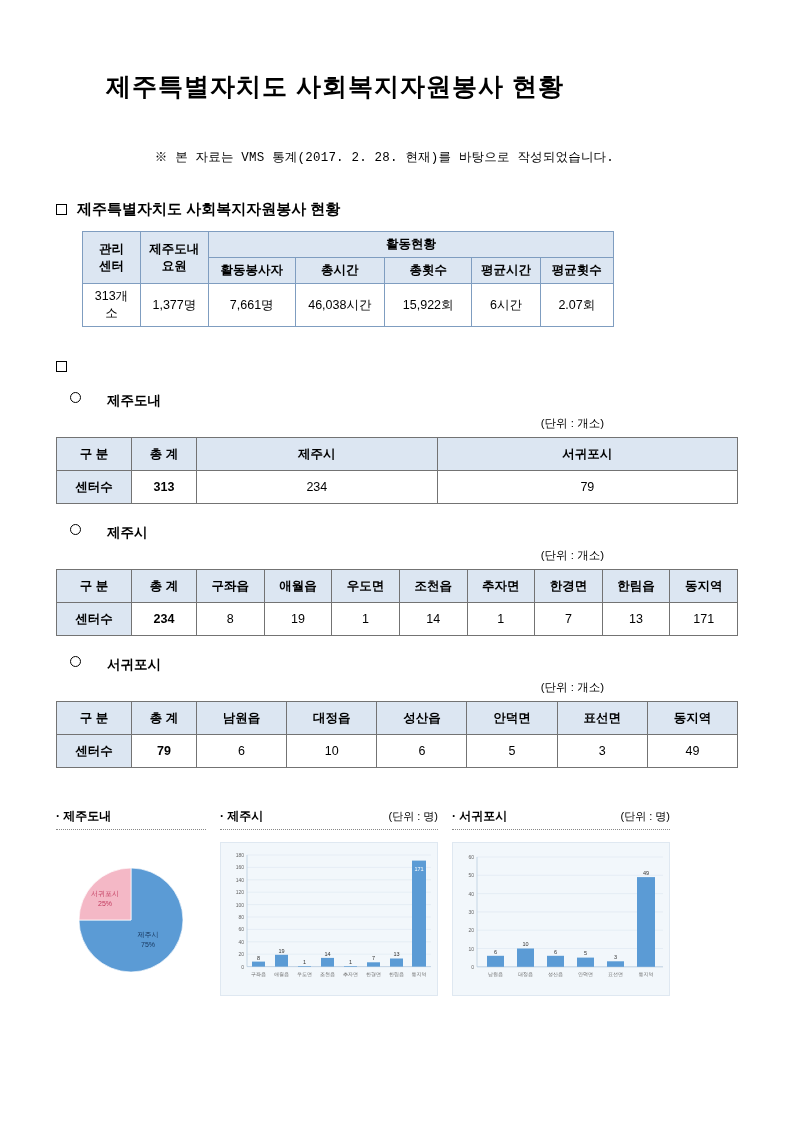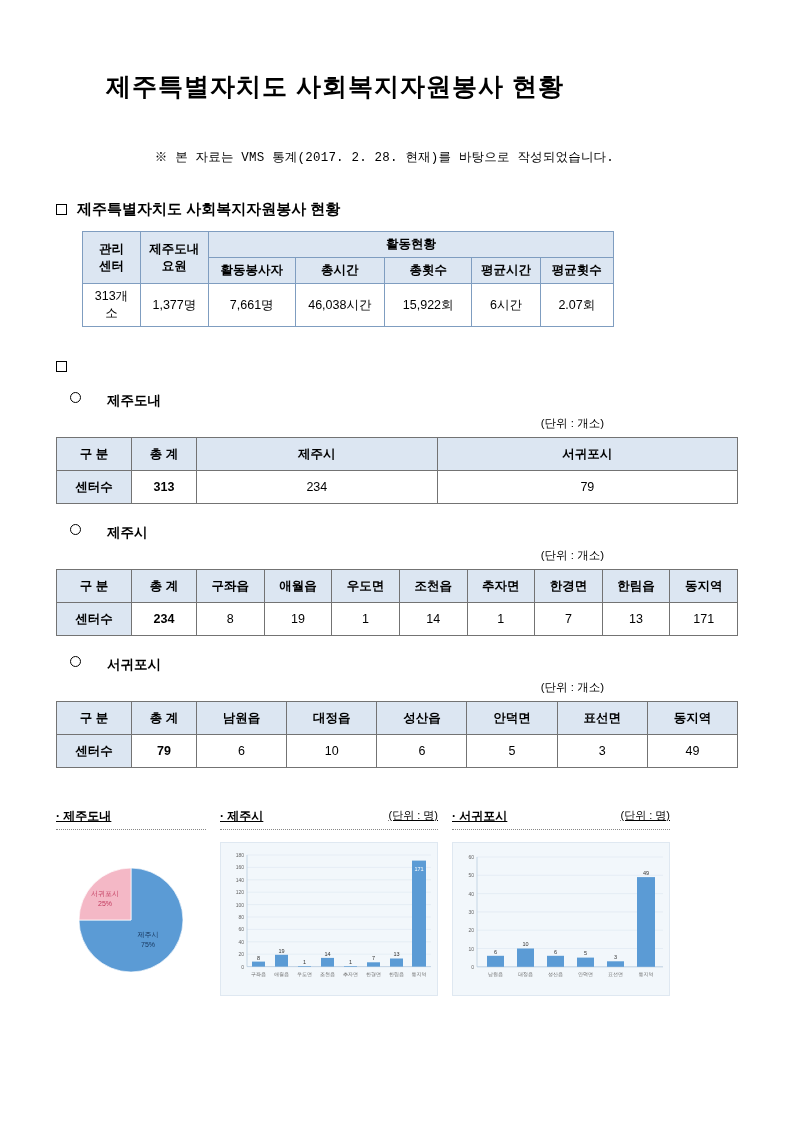--- a/index.html
+++ b/index.html
@@ -86,22 +86,21 @@
     align-items:flex-start;
   }
   .chart-box { width:218px; }
   .chart-cap {
     font-size:12px;
     font-weight:bold;
     border-bottom:1px dotted #888;
     padding-bottom:4px;
     display:flex;
     justify-content:space-between;
-    align-items:flex-start;
-    text-decoration:underline;
+    align-items:center;
   }
   .chart-cap .u { font-weight:normal; font-size:11px; }
   .pie-wrap { display:flex; justify-content:center; margin-top:26px; }
   .bar-area {
     margin-top:12px;
     background:#f2f7fb;
     border:1px solid #dfe8f1;
     height:152px;
     position:relative;
   }

